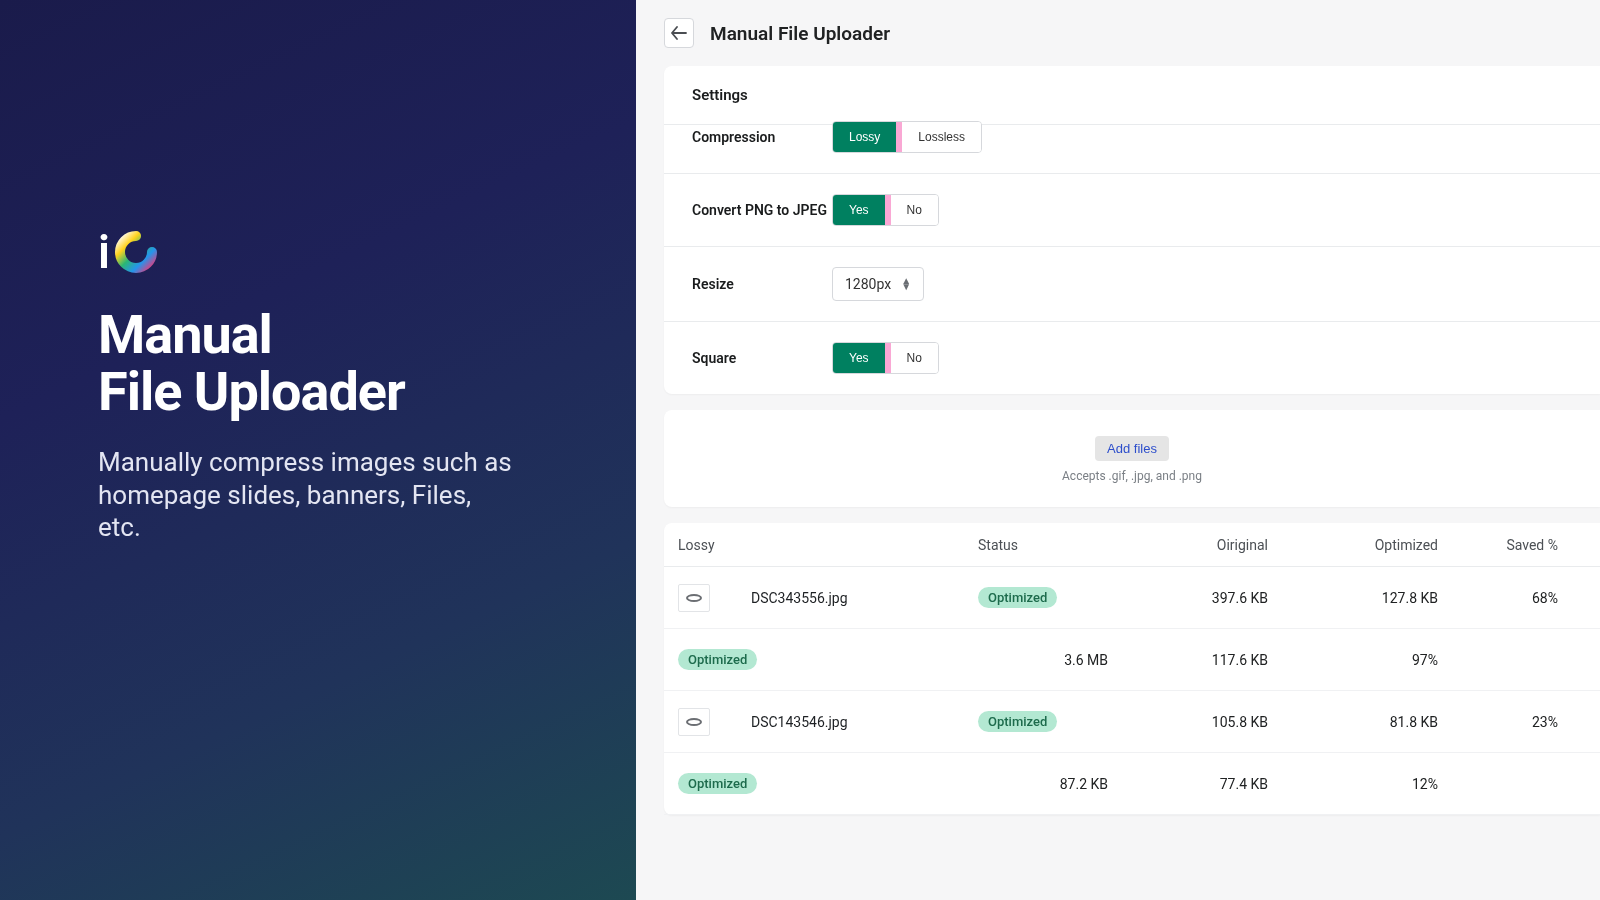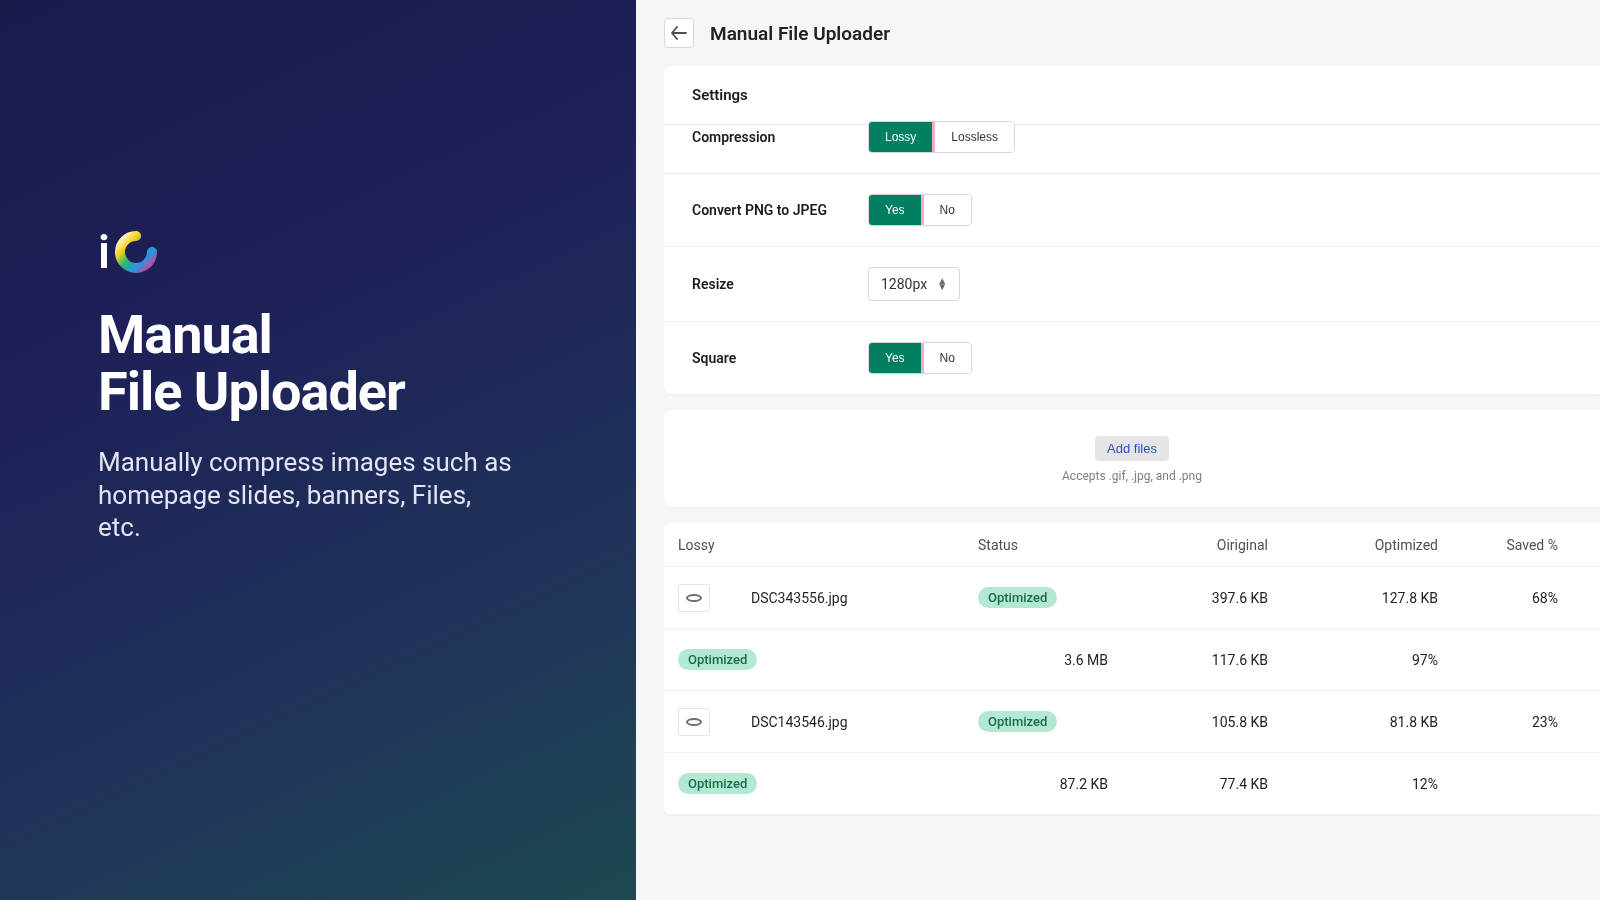--- a/index.html
+++ b/index.html
@@ -88,21 +88,20 @@
     }
     .card-section:last-child { border-bottom: none; }
     .section-title {
       font-size: 15px;
       font-weight: 600;
       color: #1a1c1d;
     }
     .setting-row {
       display: flex;
       align-items: center;
-      gap: 36px;
     }
     .setting-label {
       width: 140px;
       font-size: 14px;
       font-weight: 600;
       color: #1a1c1d;
     }
     .toggle-group {
       display: inline-flex;
       border: 1px solid #d6d8dc;
@@ -110,21 +109,21 @@
       overflow: hidden;
     }
     .toggle-btn {
       padding: 8px 16px;
       font-size: 12px;
       background: #fff;
       color: #333;
       border: none;
       cursor: pointer;
     }
-    .toggle-btn + .toggle-btn { border-left: 3px solid #f9a8d4; padding-left: 16px; }
+    .toggle-btn + .toggle-btn { border-left: 6px solid #f9a8d4; padding-left: 16px; }
     .toggle-btn.active {
       background: #008060;
       color: #fff;
     }
     .select-pill {
       display: inline-flex;
       align-items: center;
       gap: 10px;
       border: 1px solid #d6d8dc;
       border-radius: 4px;

